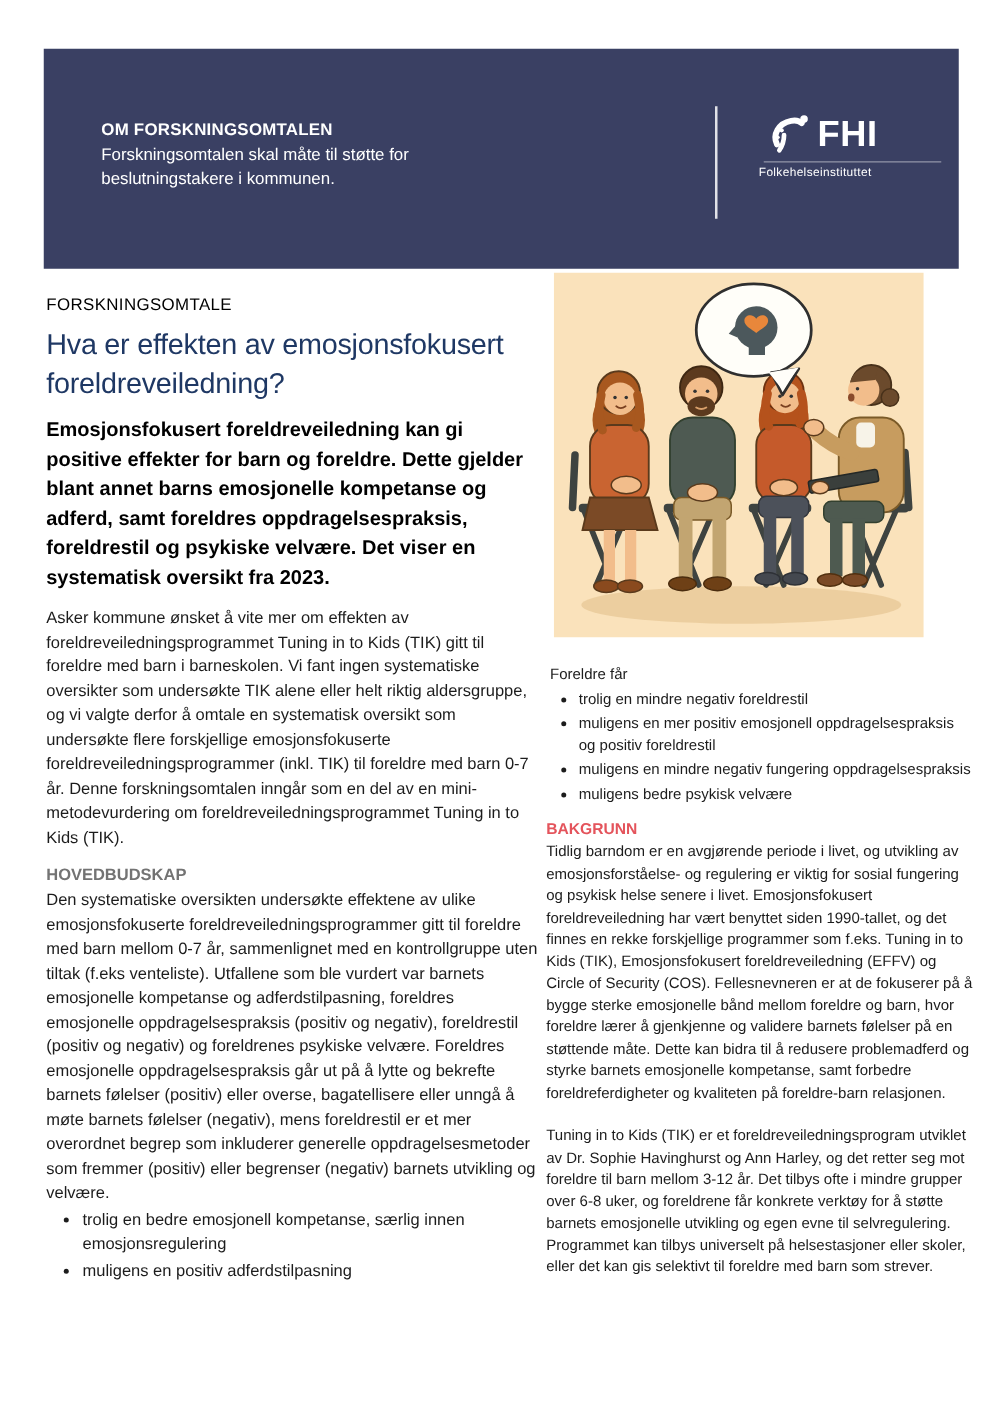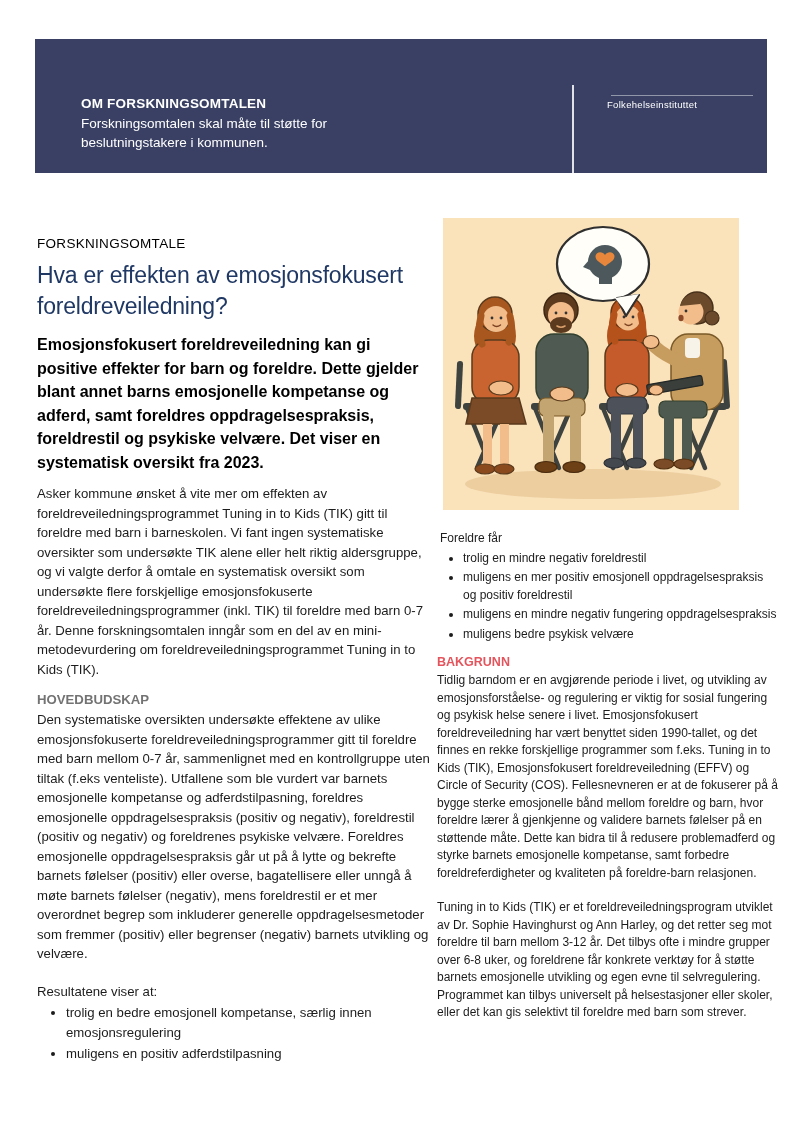--- a/index.html
+++ b/index.html
@@ -5,21 +5,21 @@
   * { margin:0; padding:0; box-sizing:border-box; }
   html,body { background:#ffffff; }
   .page {
     position:relative; width:800px; height:1132px; margin:0 auto;
     background:#ffffff; overflow:hidden;
     font-family:"Liberation Sans", sans-serif; color:#1c1c1c;
   }
 
   
   .band {
-    position:absolute; left:35px; top:39px; width:732px; height:134px;
+    position:absolute; left:35px; top:39px; width:732px; height:176px;
     background:#3A4063;
   }
   .band-text { position:absolute; left:46px; top:57px; width:330px; color:#ffffff; }
   .band-title { font-weight:700; font-size:13.5px; letter-spacing:.2px; margin-bottom:3px; }
   .band-sub { font-size:13.5px; line-height:19px; }
   .band-divider {
     position:absolute; left:537px; top:46px; width:2px; height:90px;
     background:rgba(255,255,255,.85);
   }
   .logo { position:absolute; left:572px; top:52px; width:150px; color:#ffffff; }
@@ -63,35 +63,44 @@
 
 <div class="page">
 
   <div class="band">
     <div class="band-text">
       <div class="band-title">OM FORSKNINGSOMTALEN</div>
       <div class="band-sub">Forskningsomtalen skal måte til støtte for beslutningstakere i kommunen.</div>
     </div>
     <div class="band-divider"></div>
     <div class="logo">
+      <div class="logo-row">
+        <svg class="logo-mark" viewBox="0 0 34 36" aria-hidden="true">
+          <path d="M7 26 C3 18 8 8 19 6 C23 5.2 26 6 28 8" fill="none" stroke="#ffffff" stroke-width="5" stroke-linecap="round"></path>
+          <path d="M13 18 C13 24 11 28 9 31" fill="none" stroke="#ffffff" stroke-width="4" stroke-linecap="round"></path>
+          <circle cx="30" cy="4.5" r="3.2" fill="#ffffff"></circle>
+          <circle cx="11" cy="14" r="1.8" fill="#ffffff"></circle>
+          <circle cx="8" cy="20" r="1.4" fill="#ffffff"></circle>
+        </svg>
+        <span class="logo-text">FHI</span>
+      </div>
       <div class="logo-rule"></div>
       <div class="logo-sub">Folkehelseinstituttet</div>
     </div>
   </div>
 
   <div class="col-left">
     <div class="kicker">FORSKNINGSOMTALE</div>
     <h1 class="title">Hva er effekten av emosjonsfokusert foreldreveiledning?</h1>
     <p class="lead">Emosjonsfokusert foreldreveiledning kan gi positive effekter for barn og foreldre. Dette gjelder blant annet barns emosjonelle kompetanse og adferd, samt foreldres oppdragelsespraksis, foreldrestil og psykiske velvære. Det viser en systematisk oversikt fra 2023.</p>
     <p class="body-l">Asker kommune ønsket å vite mer om effekten av foreldreveiledningsprogrammet Tuning in to Kids (TIK) gitt til foreldre med barn i barneskolen. Vi fant ingen systematiske oversikter som undersøkte TIK alene eller helt riktig aldersgruppe, og vi valgte derfor å omtale en systematisk oversikt som undersøkte flere forskjellige emosjonsfokuserte foreldreveiledningsprogrammer (inkl. TIK) til foreldre med barn 0-7 år. Denne forskningsomtalen inngår som en del av en mini-metodevurdering om foreldreveiledningsprogrammet Tuning in to Kids (TIK).</p>
 
     <div class="sec-head">HOVEDBUDSKAP</div>
     <p class="body-l">Den systematiske oversikten undersøkte effektene av ulike emosjonsfokuserte foreldreveiledningsprogrammer gitt til foreldre med barn mellom 0-7 år, sammenlignet med en kontrollgruppe uten tiltak (f.eks venteliste). Utfallene som ble vurdert var barnets emosjonelle kompetanse og adferdstilpasning, foreldres emosjonelle oppdragelsespraksis (positiv og negativ), foreldrestil (positiv og negativ) og foreldrenes psykiske velvære. Foreldres emosjonelle oppdragelsespraksis går ut på å lytte og bekrefte barnets følelser (positiv) eller overse, bagatellisere eller unngå å møte barnets følelser (negativ), mens foreldrestil er et mer overordnet begrep som inkluderer generelle oppdragelsesmetoder som fremmer (positiv) eller begrenser (negativ) barnets utvikling og velvære.</p>
 
-    <div class="results-label">Resultatene viser at:</div>
 
     <ul class="bullets">
       <li>trolig en bedre emosjonell kompetanse, særlig innen emosjonsregulering</li>
       <li>muligens en positiv adferdstilpasning</li>
     </ul>
   </div>
 
   <div class="col-right">
 
     <svg class="illus-box" viewBox="0 0 296 292" role="img">

